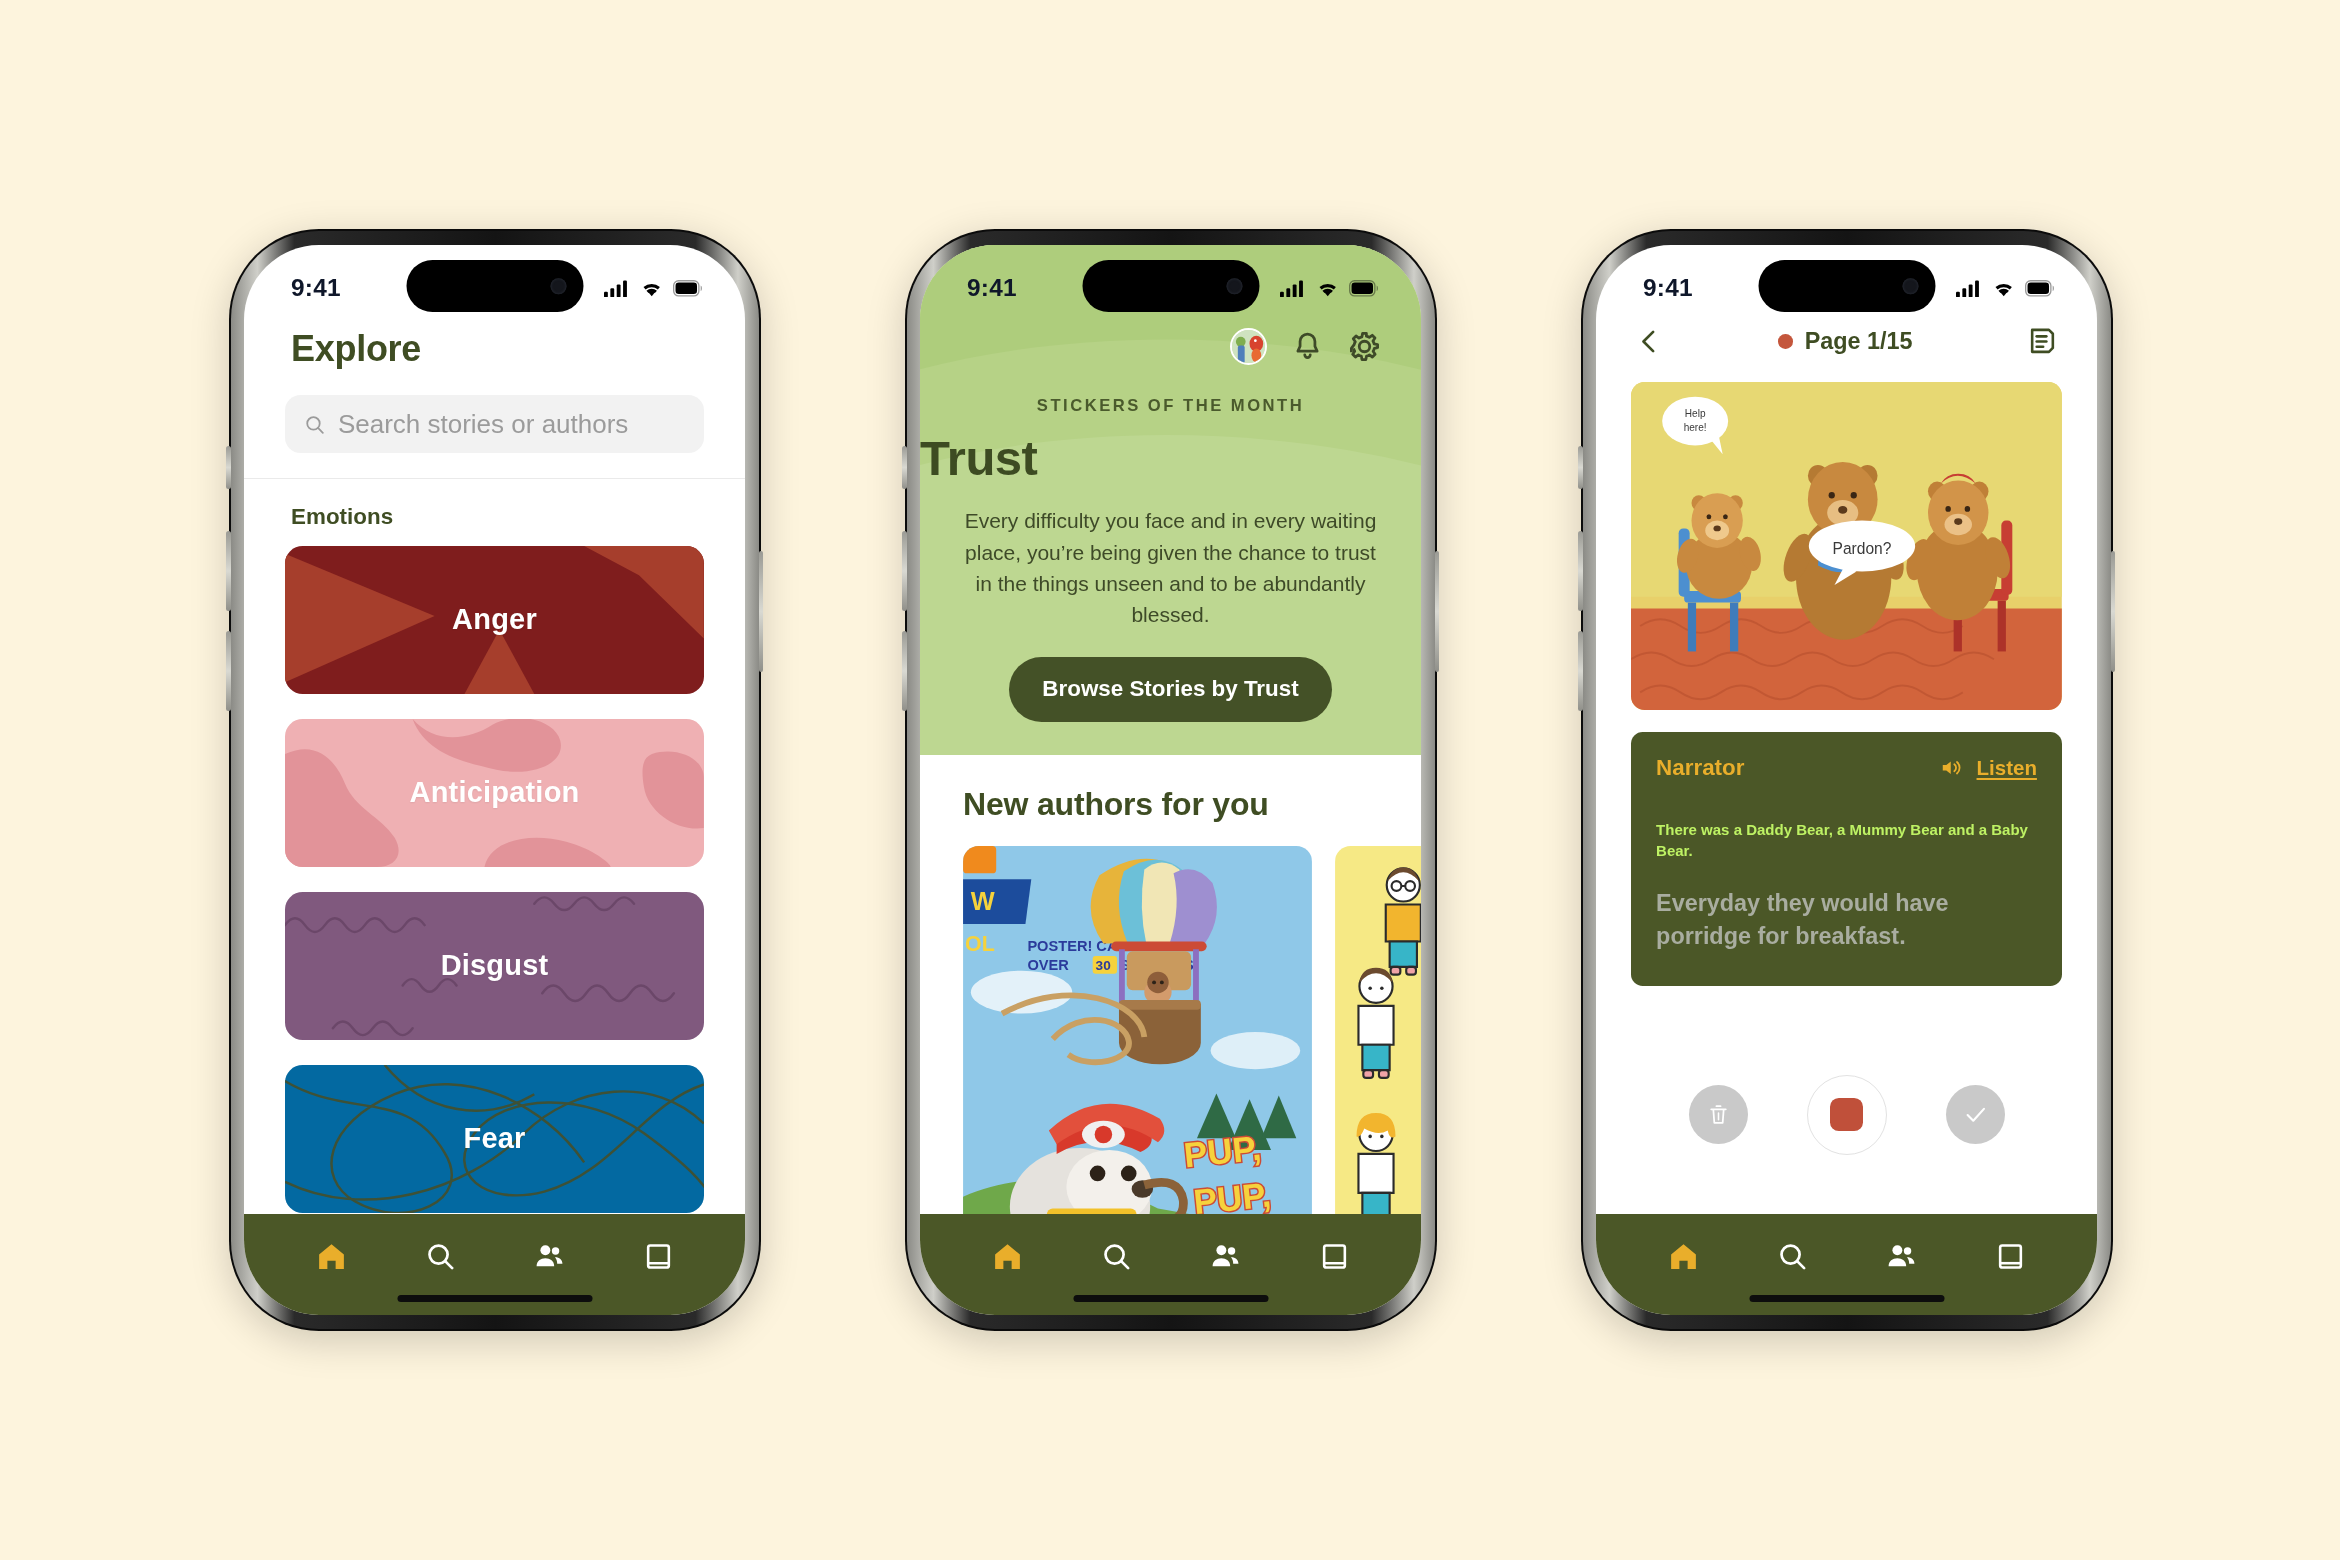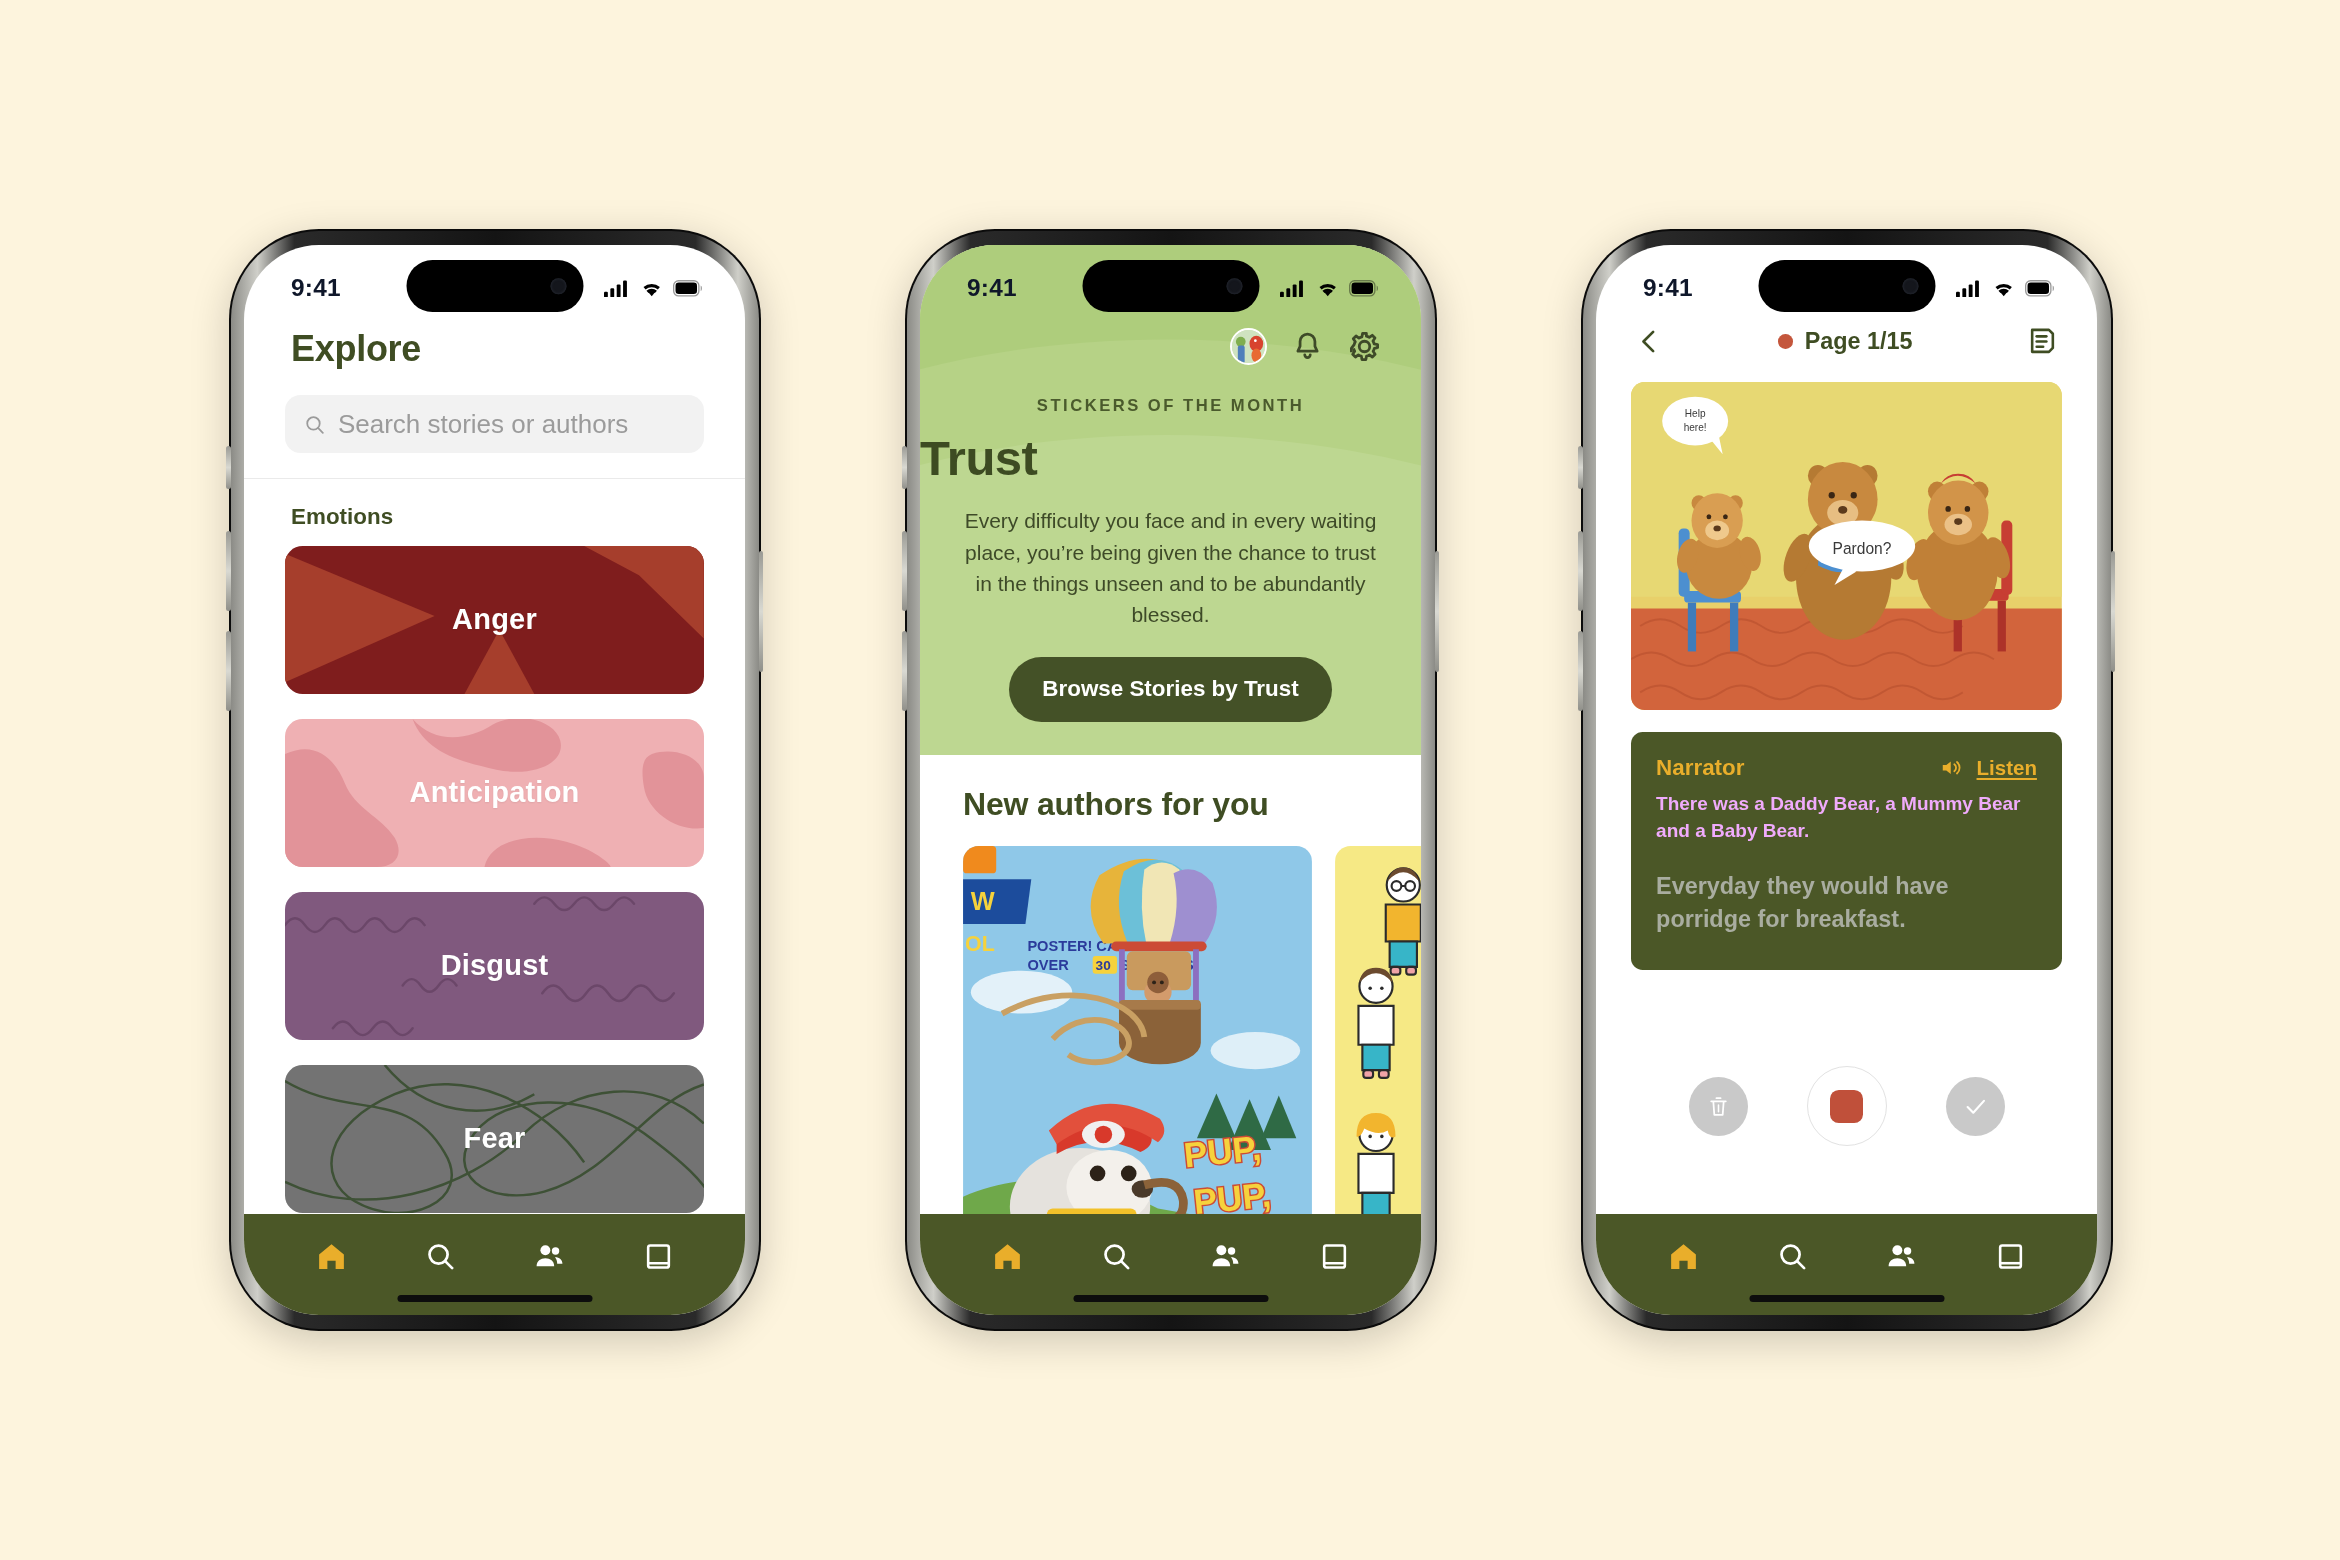--- a/index.html
+++ b/index.html
@@ -286,23 +286,23 @@
   .narrator-head {
     display: flex; align-items: center; justify-content: space-between;
   }
   .narrator-name { color: #E9AE2B; font-size: 22.4px; font-weight: bold; }
   .listen { display: flex; align-items: center; gap: 15px; }
   .listen .lbl {
     color: #E9AE2B; font-size: 20.5px; font-weight: bold;
     text-decoration: underline; text-underline-offset: 2.9px;
   }
   .line-active {
-    margin-top: 10px;
-    color: #f0abfc;
-    font-size: 19px;
+    margin-top: 38px;
+    color: #bef264;
+    font-size: 15px;
     font-weight: bold;
     line-height: 1.42;
   }
   .line-dim {
     margin-top: 25px;
     color: #A9ADA0;
     font-size: 23.4px;
     font-weight: bold;
     line-height: 1.42;
   }
@@ -401,21 +401,21 @@
               <path d="M0 34 q10 -14 20 0 t20 0 t20 0 t20 0 t20 0 t20 0 t20 0"></path>
               <path d="M250 12 q10 -13 20 0 t20 0 t20 0 t20 0 t20 0"></path>
               <path d="M118 96 q9 -13 18 0 t18 0 t18 0"></path>
               <path d="M258 104 q11 -16 22 0 t22 0 t22 0 t22 0 t22 0 t22 0"></path>
               <path d="M48 140 q10 -14 20 0 t20 0 t20 0 t20 0"></path>
             </g>
           </svg>
           <span class="label">Disgust</span>
         </div>
 
-        <div class="emotion-card" style="background:#737373">
+        <div class="emotion-card" style="background:#0369a1">
           <svg viewBox="0 0 420 152" preserveAspectRatio="none">
             <g fill="none" stroke="#3E5136" stroke-width="2.5">
               <path d="M-10 10 C60 60 120 20 160 90 C190 140 120 170 70 140 C30 116 40 60 110 30 C180 0 260 40 300 100"></path>
               <path d="M420 20 C360 40 330 110 260 130 C200 146 160 110 190 70 C220 30 300 26 360 70 C400 100 420 120 430 140"></path>
               <path d="M0 120 C80 160 180 130 240 70 C290 20 370 10 420 60"></path>
               <path d="M100 0 C140 50 200 60 250 30"></path>
             </g>
           </svg>
           <span class="label">Fear</span>
         </div>

